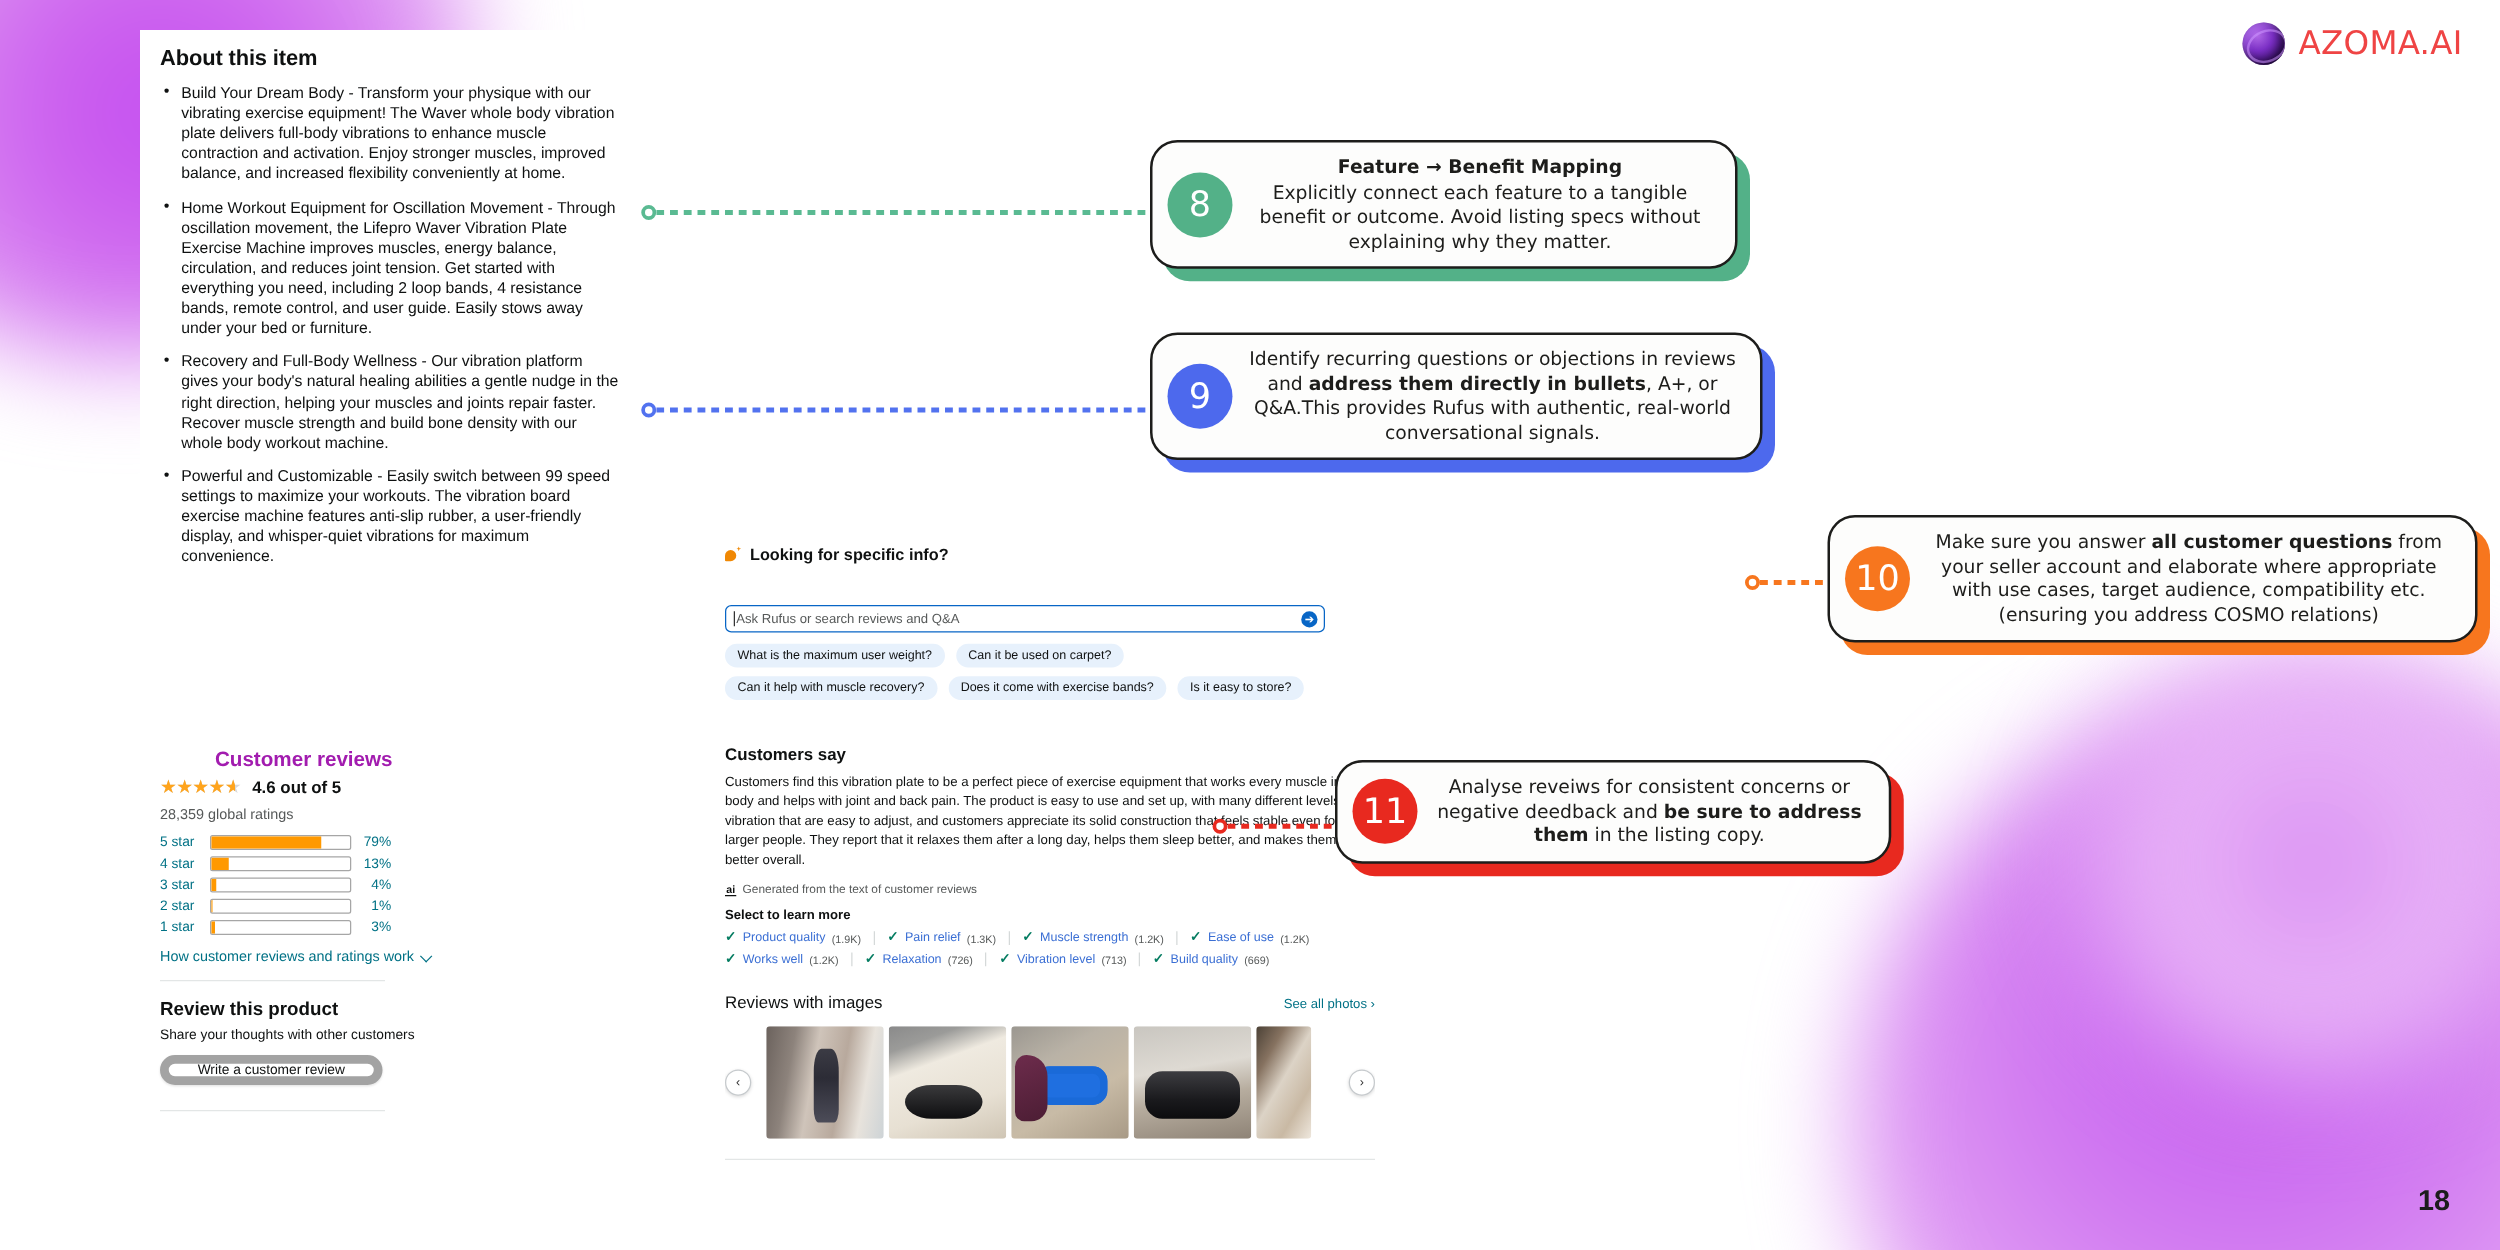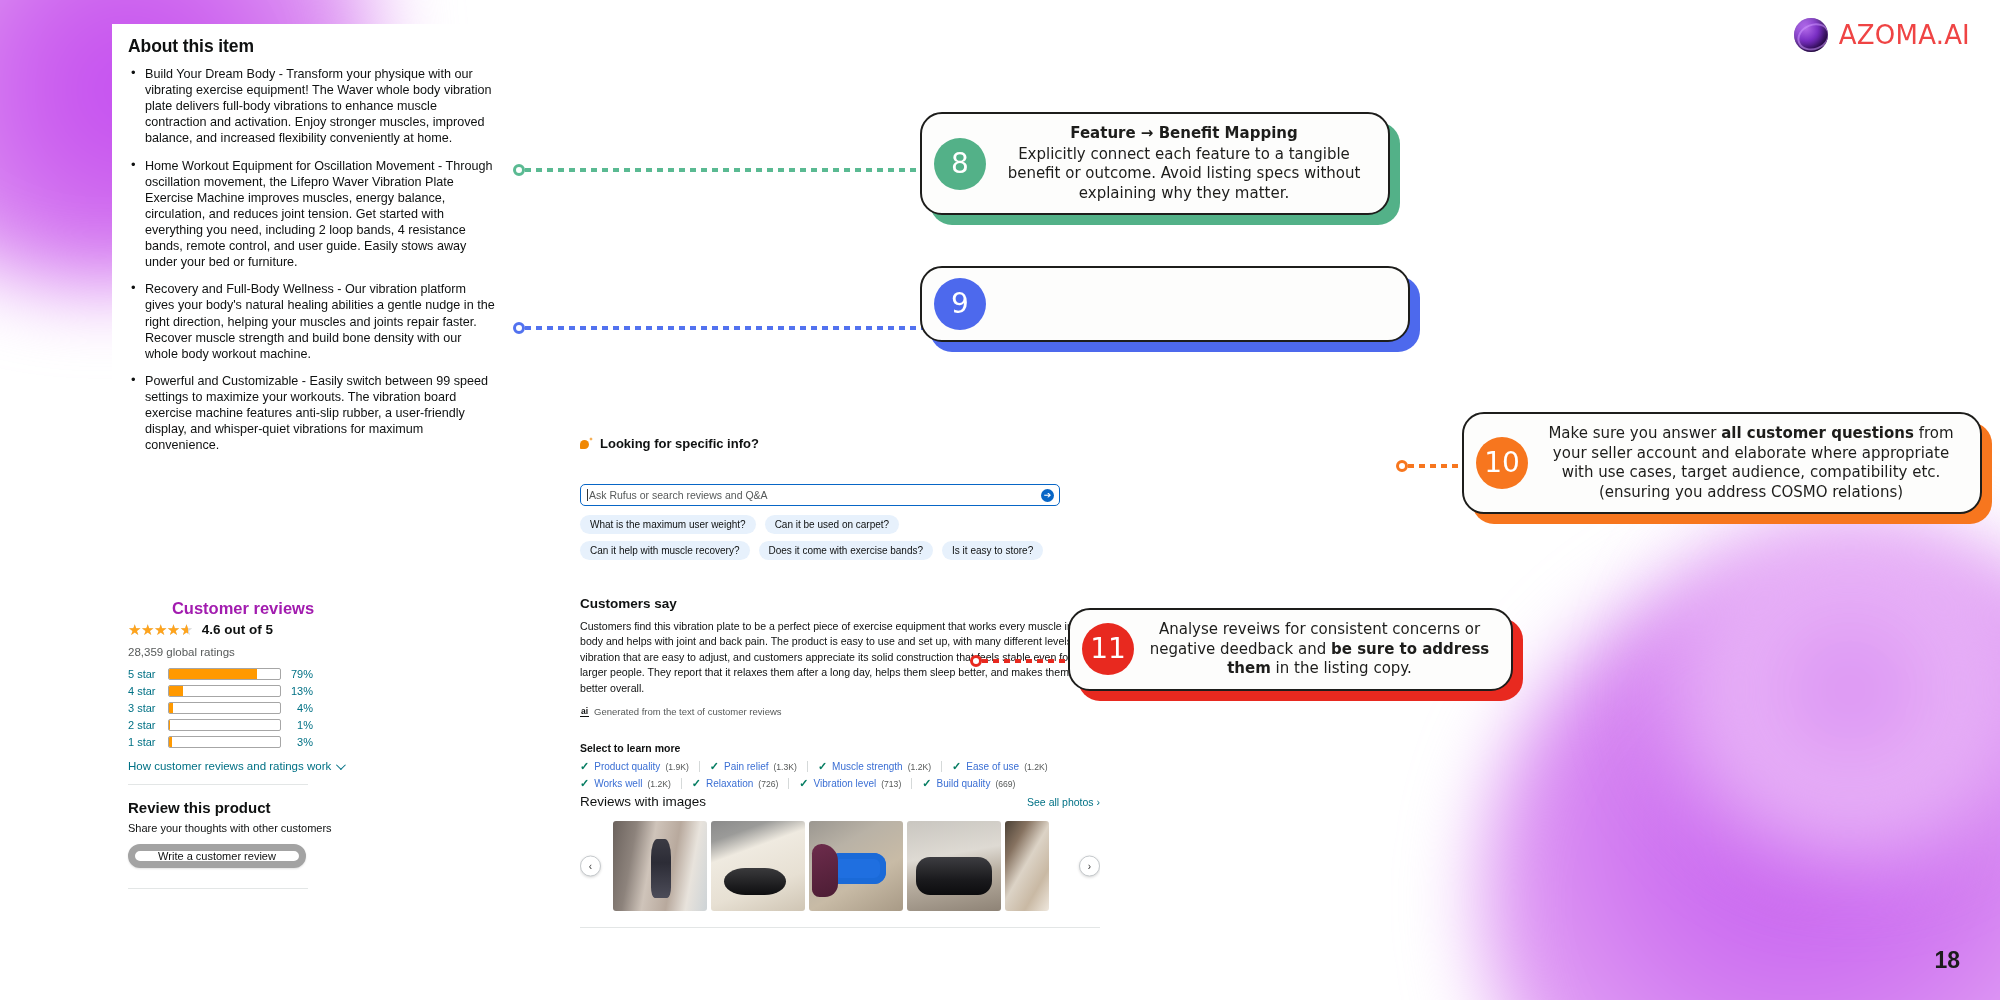--- a/index.html
+++ b/index.html
@@ -106,21 +106,21 @@
   .chip-row { display:flex; gap:9px; }
   .chip { background:#e7f1fc; border-radius:11px; padding:4px 10px; font-size:10px; color:#0f1111; white-space:nowrap; }
 
   
   #csay { position:absolute; left:468px; top:572px; width:520px; }
   #csay h3 { font-size:13.5px; font-weight:bold; color:#0f1111; margin-bottom:8px; }
   .csay-body { font-size:10.6px; line-height:1.46; color:#0f1111; }
   .ai-line { display:flex; align-items:center; gap:5px; margin-top:10px; }
   .ai-badge { font-size:8.5px; font-weight:bold; color:#0f1111; border-bottom:1.3px solid #0f1111; padding:0 1px; line-height:1.05; }
   .ai-text { font-size:9.5px; color:#565959; }
-  .sel-more { font-size:10.5px; font-weight:bold; color:#0f1111; margin-top:25px; }
+  .sel-more { font-size:10.5px; font-weight:bold; color:#0f1111; margin-top:9px; }
   .tag-rows { margin-top:7px; display:flex; flex-direction:column; gap:6px; }
   .tag-row { display:flex; align-items:center; }
   .tag { display:flex; align-items:center; gap:5px; padding:0 10px; border-right:1px solid #d5d9d9; }
   .tag:first-child { padding-left:0; }
   .tag:last-child { border-right:none; }
   .tick { color:#067D62; font-size:11px; font-weight:bold; line-height:1; }
   .tag-name { font-size:10px; color:#3b6fd4; }
   .tag-count { font-size:8.6px; color:#565959; }
 
   
@@ -411,20 +411,23 @@
         <span class="co-title">Feature → Benefit Mapping</span>
         <span>Explicitly connect each feature to a tangible benefit or outcome. Avoid listing specs without explaining why they matter.</span>
       </div>
     </div>
   </div>
 
   <div class="callout" id="c9">
     <div class="shadow" style="background:#4d69ed;"></div>
     <div class="card">
       <div class="badge" style="background:#4d69ed;">9</div>
+      <div class="co-text">
+        <span>Identify recurring questions or objections in reviews and <b>address them directly in bullets</b>, A+, or Q&amp;A.This provides Rufus with authentic, real-world conversational signals.</span>
+      </div>
     </div>
   </div>
 
   <div class="callout" id="c10">
     <div class="shadow" style="background:#f7761e;"></div>
     <div class="card">
       <div class="badge" style="background:#f7761e;">10</div>
       <div class="co-text">
         <span>Make sure you answer <b>all customer questions</b> from your seller account and elaborate where appropriate with use cases, target audience, compatibility etc. (ensuring you address COSMO relations)</span>
       </div>

